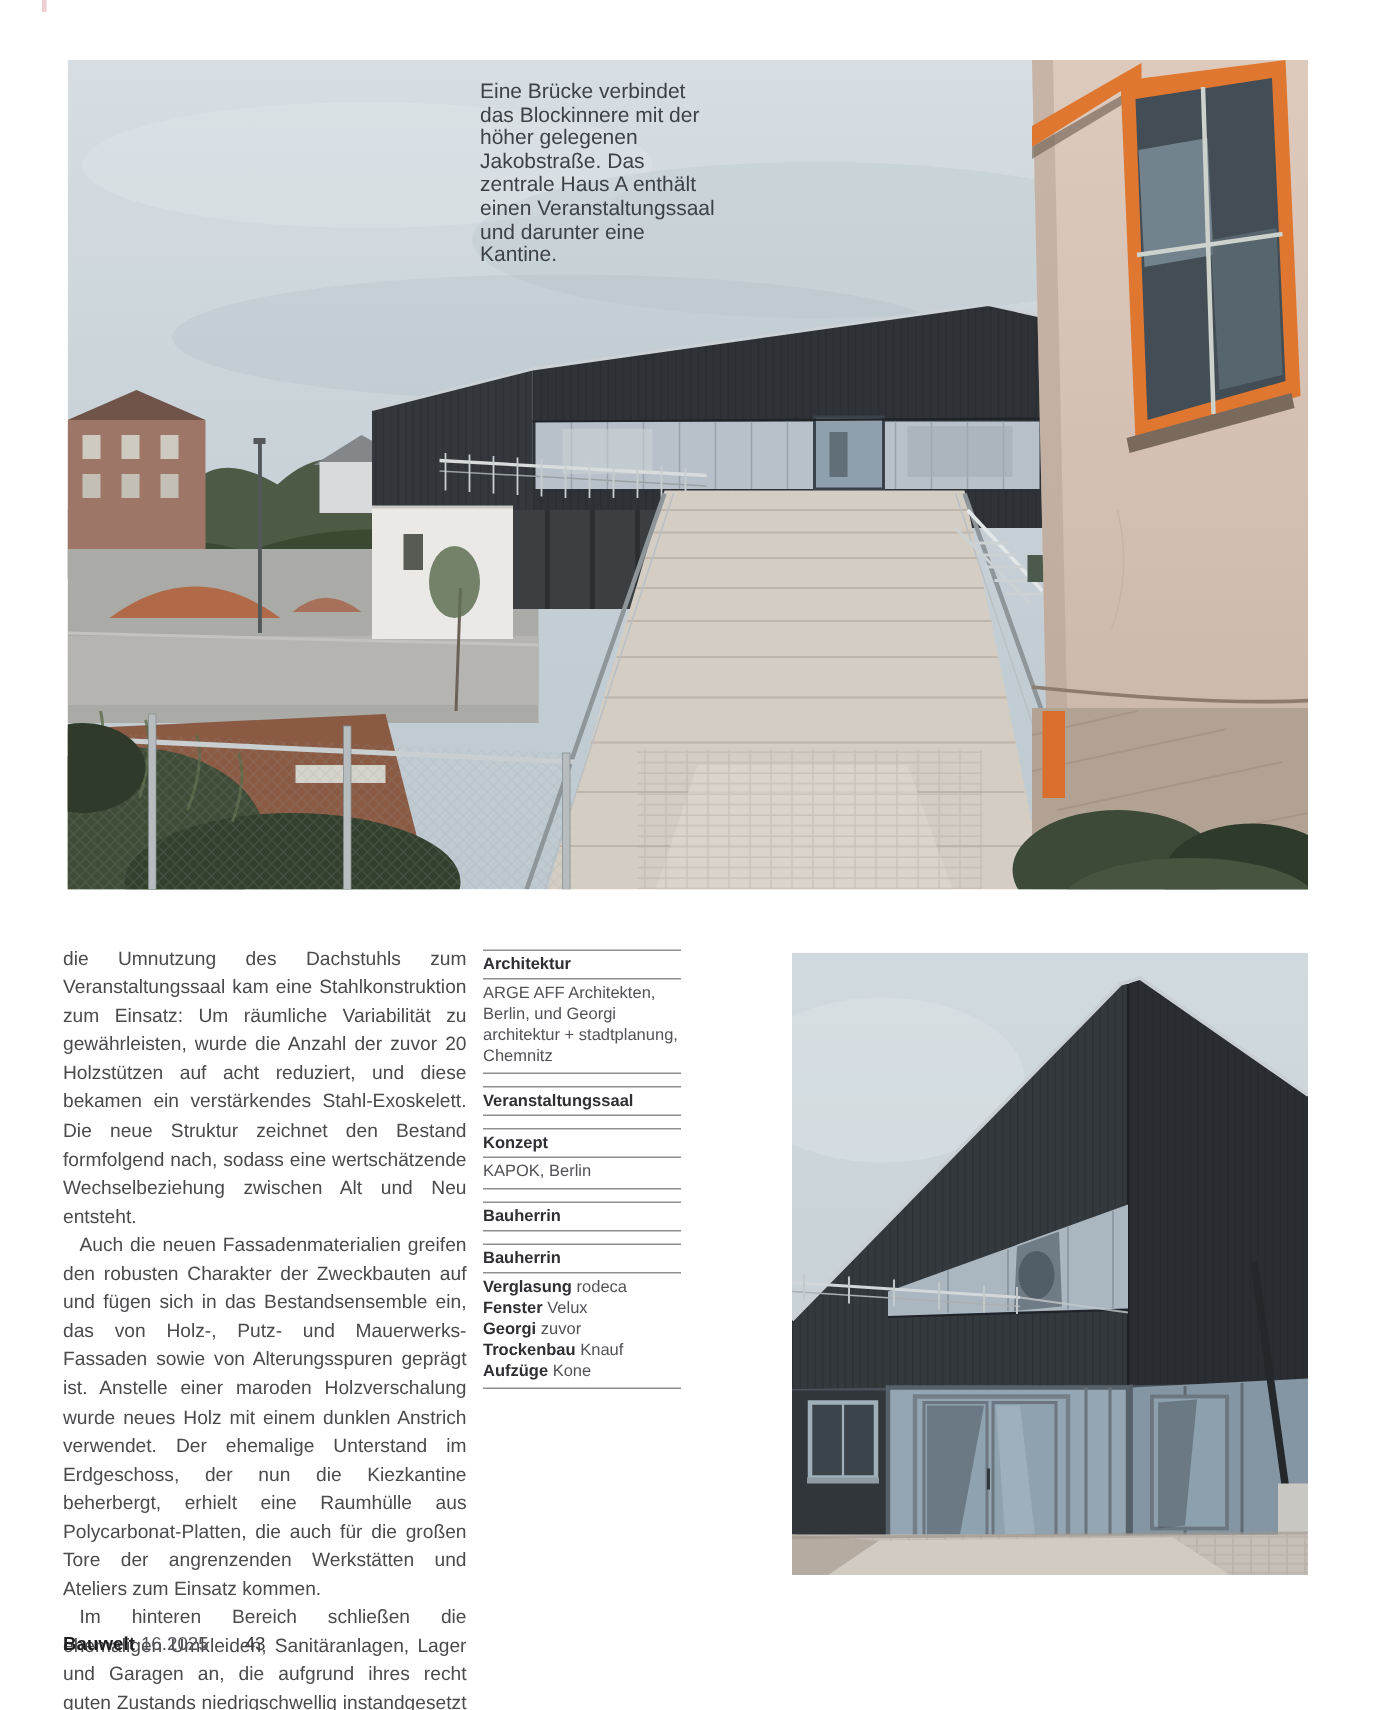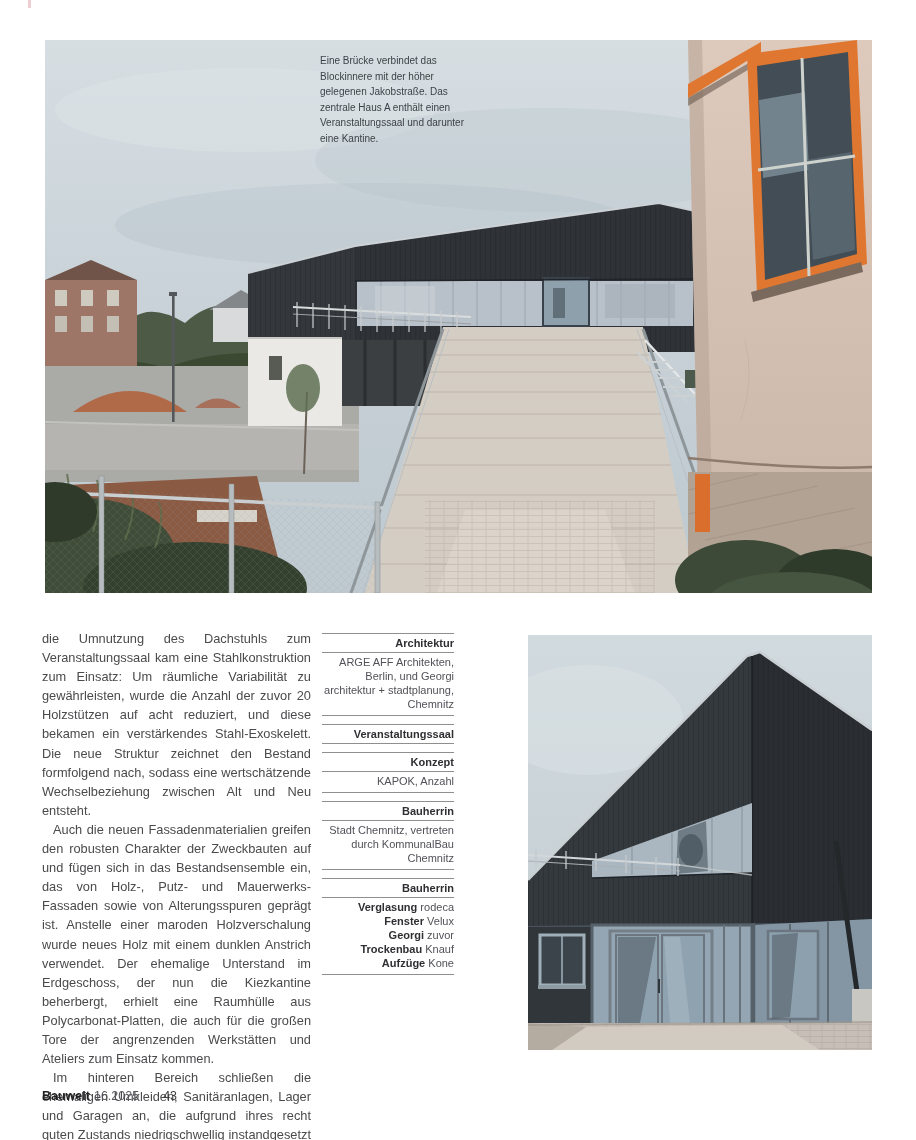--- a/index.html
+++ b/index.html
@@ -8,41 +8,41 @@
     font-family:"Liberation Sans","DejaVu Sans",sans-serif;overflow:hidden;margin:0 auto;
   }
   
   .tick{position:absolute;left:28px;top:0;width:3px;height:8px;background:#eecdd3;}
 
   
   .photo-top{position:absolute;left:45px;top:40px;width:827px;height:553px;overflow:hidden;}
   .photo-top svg{display:block;width:100%;height:100%;}
   .photo-caption{
     position:absolute;left:275px;top:13px;width:158px;
-    font-size:10px;line-height:15.6px;color:#3d4247;z-index:2;
+    font-size:14px;line-height:15.6px;color:#3d4247;z-index:2;
   }
 
   
   .article{
     position:absolute;left:42px;top:629px;width:269px;
     font-size:12.8px;line-height:19.1px;color:#4a4a4d;text-align:justify;
   }
   .article p{margin:0;}
   .article p.indent{text-indent:11px;}
 
   
   .credits{position:absolute;left:322px;top:633px;width:132px;font-size:11px;line-height:14px;color:#515158;}
-  .credit-section{margin-bottom:8px;text-align:right;}
+  .credit-section{margin-bottom:8px;}
   .credit-label{
     border-top:1.3px solid #8f8f8f;border-bottom:1.3px solid #8f8f8f;
     font-weight:bold;color:#2f2f33;padding:2px 0;
   }
   .credit-body{border-bottom:1.3px solid #8f8f8f;padding:2px 0 4px;}
   .mrow{display:block;}
-  .mrow .k{font-weight:bold;color:#2f2f33;margin-left:16px;}
+  .mrow .k{font-weight:bold;color:#2f2f33;}
 
   
   .photo-bottom{position:absolute;left:528px;top:635px;width:344px;height:415px;overflow:hidden;}
   .photo-bottom svg{display:block;width:100%;height:100%;}
 
   
   .footer{
     position:absolute;left:42px;top:1089px;width:830px;
     display:flex;align-items:flex-end;font-size:12.5px;color:#3c3c3e;gap:24px;
   }
@@ -205,26 +205,25 @@
       <div class="credit-body">ARGE AFF Architekten, Berlin, und Georgi architektur + stadtplanung, Chemnitz</div>
     </div>
 
 
     <div class="credit-section">
       <div class="credit-label">Veranstaltungssaal</div>
     </div>
 
     <div class="credit-section">
       <div class="credit-label">Konzept</div>
-      <div class="credit-body">KAPOK, Anzahl</div>
+      <div class="credit-body">KAPOK, Berlin</div>
     </div>
 
     <div class="credit-section">
       <div class="credit-label">Bauherrin</div>
-      <div class="credit-body">Stadt Chemnitz, vertreten durch KommunalBau Chemnitz</div>
     </div>
 
     <div class="credit-section">
       <div class="credit-label">Bauherrin</div>
       <div class="credit-body">
         <span class="mrow"><span class="k">Verglasung</span> <span>rodeca</span></span>
         <span class="mrow"><span class="k">Fenster</span> <span>Velux</span></span>
         <span class="mrow"><span class="k">Georgi</span> <span>zuvor</span></span>
         <span class="mrow"><span class="k">Trockenbau</span> <span>Knauf</span></span>
         <span class="mrow"><span class="k">Aufzüge</span> <span>Kone</span></span>

